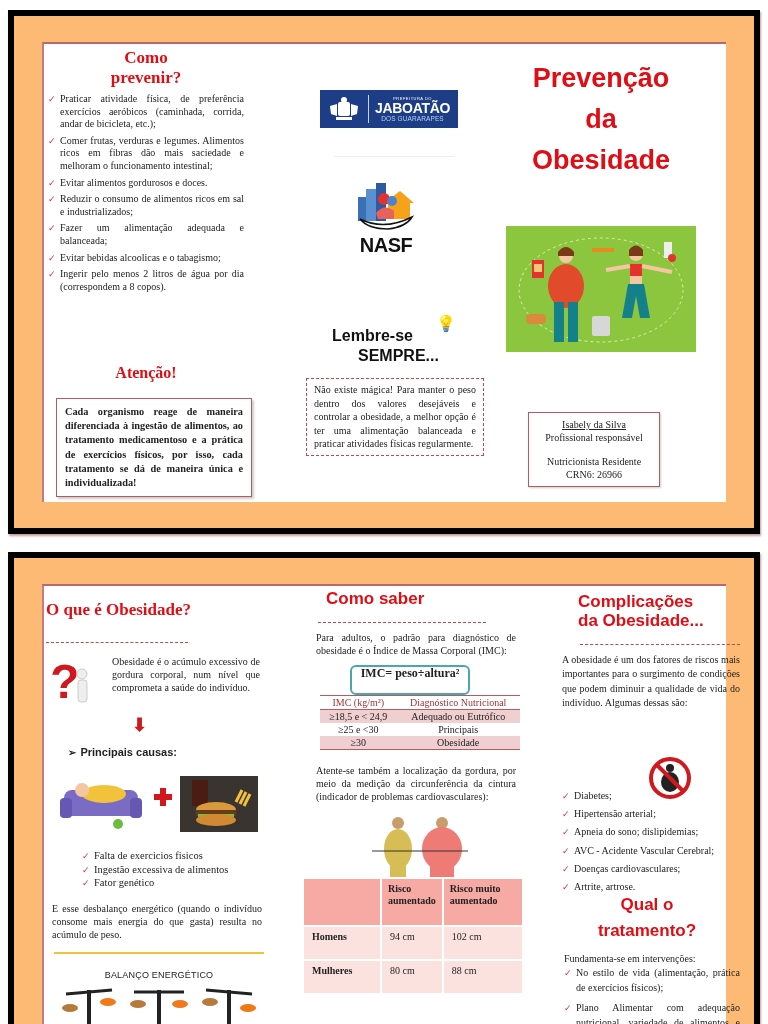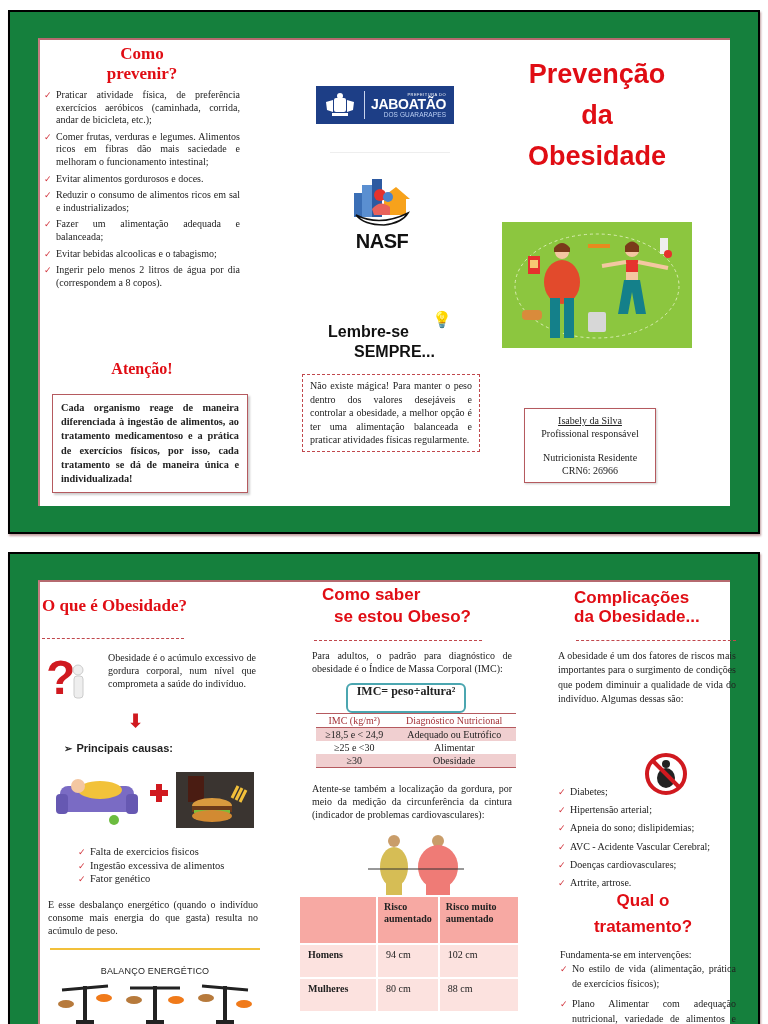--- a/index.html
+++ b/index.html
@@ -1,38 +1,38 @@
 <!DOCTYPE html>
 <html><head>
 <meta charset="utf-8">
 <style>
   * { box-sizing: border-box; margin: 0; padding: 0; }
   html, body { width: 768px; height: 1024px; overflow: hidden; background: #ffffff; }
   body { position: relative; font-family: "Liberation Serif", serif; color: #222; }
 
-  .page { position: absolute; left: 8px; width: 752px; background: #15803d; border: 2px solid #000000; box-shadow: 1px 2px 2px rgba(120,40,45,0.45); }
+  .page { position: absolute; left: 8px; width: 752px; background: #fdba74; border: 6px solid #000000; box-shadow: 1px 2px 2px rgba(120,40,45,0.45); }
   .page1 { top: 10px; height: 524px; }
   .page2 { top: 552px; height: 480px; }
   .inner { position: absolute; left: 28px; right: 28px; background: #fff; border-top: 2px solid #b56a6f; border-left: 2px solid #c47c80; }
   .page1 .inner { top: 26px; bottom: 26px; }
   .page2 .inner { top: 26px; bottom: -10px; }
 
   .col { position: absolute; top: 0; }
   .red-title { font-family: "Liberation Sans", sans-serif; font-weight: bold; color: #e00d14; text-align: center; line-height: 1.15; }
 
   ul.check { list-style: none; }
   ul.check li { position: relative; padding-left: 12px; font-size: 10px; line-height: 12.6px; text-align: justify; margin-bottom: 4px; }
   ul.check li .ck { position: absolute; left: 0; top: 0; color: #d1323a; font-size: 9px; }
 
   .attn-box { border: 1.5px solid #b55a5f; padding: 6px 8px; font-weight: bold; font-size: 10.3px; line-height: 14.2px; text-align: justify; box-shadow: 2px 2px 2px rgba(0,0,0,0.2); }
 
   .logo-jab { width: 138px; height: 38px; background: #1d3e86; display: flex; align-items: center; padding: 0 6px; color: #fff; }
   .logo-jab .crest { width: 36px; height: 28px; display: flex; align-items: center; justify-content: center; }
   .logo-jab .sep { width: 1px; height: 28px; background: #c8d3ec; margin: 0 6px; }
-  .logo-jab .txt { display: flex; flex-direction: column; align-items: flex-end; font-family: "Liberation Sans", sans-serif; }
+  .logo-jab .txt { display: flex; flex-direction: column; align-items: center; font-family: "Liberation Sans", sans-serif; }
   .logo-jab .t1 { font-size: 4px; letter-spacing: 0.5px; }
   .logo-jab .t2 { font-size: 14px; font-weight: bold; letter-spacing: -0.3px; line-height: 14px; }
   .logo-jab .t3 { font-size: 6.5px; color: #bcd0f5; letter-spacing: 0.1px; }
 
   .lembre { font-family: "Liberation Sans", sans-serif; font-weight: bold; font-size: 16px; line-height: 20px; color: #111; }
   .dash-box { border: 1.5px dashed #c0474d; padding: 4px 7px; font-size: 10px; line-height: 13.6px; text-align: justify; }
 
   .sig-box { border: 1.5px solid #b55a5f; padding: 5px 4px; text-align: center; font-size: 10px; line-height: 13px; box-shadow: 1px 1px 2px rgba(0,0,0,0.2); }
 
   .dash-line { border-top: 1px dashed #c0474d; height: 0; }
@@ -243,42 +243,41 @@
               <ellipse cx="16" cy="22" rx="8" ry="4" fill="#b77a3c"></ellipse>
               <ellipse cx="54" cy="28" rx="8" ry="4" fill="#f07a1a"></ellipse>
             </g>
         </svg>
       </div>
     </div>
 
     <div class="col" style="left:262px; width:210px;">
       <div class="red-title" style="font-size:17px; text-align:left; margin-top:2px; line-height:22px;">
         <div style="padding-left:20px;">Como saber</div>
-        <div style="padding-left:32px;"><span>se estou </span><span style="font-weight:bold;">Obeso</span><span>?</span></div>
       </div>
       <div class="dash-line" style="margin:12px 0 0 12px; width:168px;"></div>
       <div class="para" style="margin:8px 0 0 10px; width:200px;">Para adultos, o padrão para diagnóstico de obesidade é o Índice de Massa Corporal (IMC):</div>
 
       <div style="margin:8px 0 0 44px; width:120px; height:30px; border:2px solid #4ba6b0; border-radius:6px; text-align:center; font-weight:bold; font-size:12px; line-height:12px;">
         <span>IMC= peso÷altura²</span>
       </div>
 
       <table class="imc" style="margin:0 0 0 14px; width:200px;">
         <tbody>
             <tr>
           <th>IMC (kg/m²)</th>
           <th>Diagnóstico Nutricional</th>
         </tr>
         <tr class="shaded">
           <td>≥18,5 e &lt; 24,9</td>
           <td>Adequado ou Eutrófico</td>
         </tr>
         <tr>
           <td>≥25 e &lt;30</td>
-          <td>Alimentar</td>
+          <td>Principais</td>
         </tr>
         <tr class="shaded">
           <td>≥30</td>
           <td>Obesidade</td>
         </tr>
       </tbody>
         </table>
 
       <div class="para" style="margin:14px 0 0 10px; width:200px;">Atente-se também a localização da gordura, por meio da medição da circunferência da cintura (indicador de problemas cardiovasculares):</div>
 

